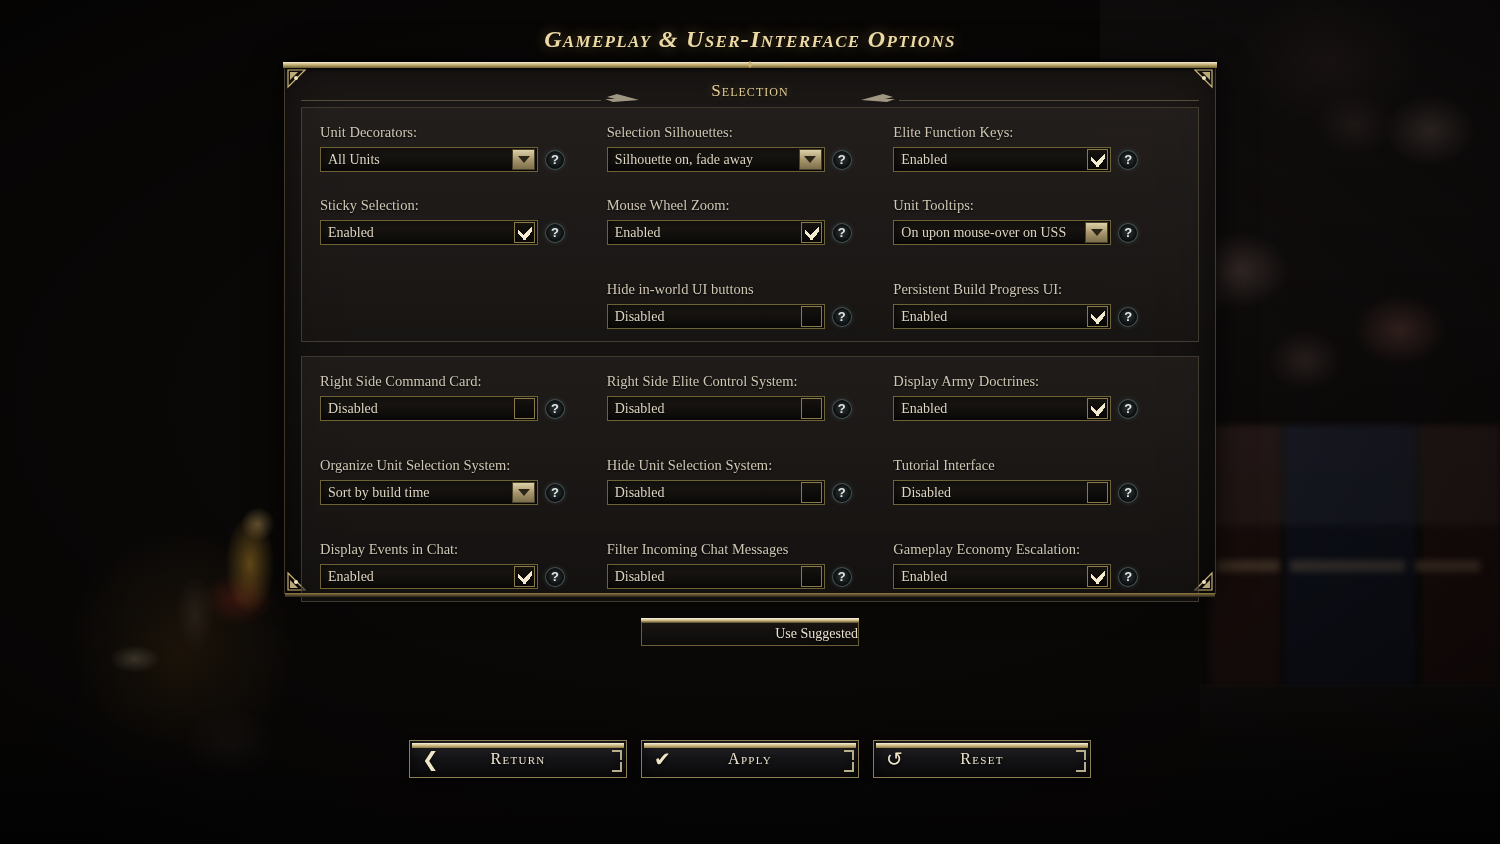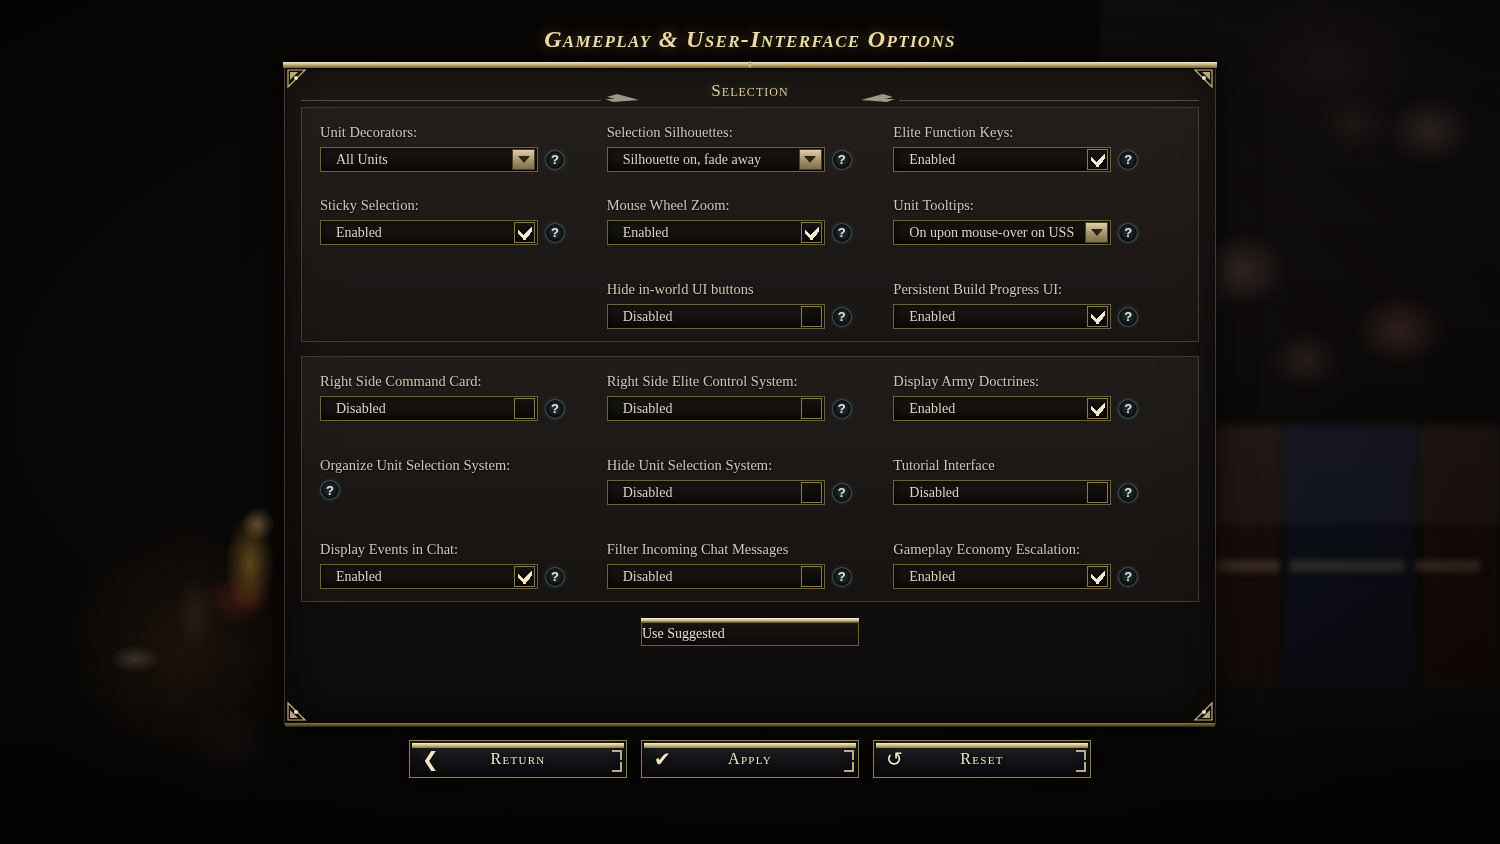--- a/index.html
+++ b/index.html
@@ -86,21 +86,21 @@
     background:linear-gradient(90deg, transparent, rgba(206,176,112,.85));
   }
   #title-rule .ln.r { left:270px; background:linear-gradient(90deg, rgba(206,176,112,.85), transparent); }
   #title-rule .aq {
     position:absolute; left:50%; top:0; transform:translateX(-50%);
     color:#cdb273; font-size:12px; line-height:13px;
   }
 
   
   #frame {
-    position:absolute; left:284px; top:66px; width:932px; height:658px;
+    position:absolute; left:284px; top:66px; width:932px; height:528px;
     background:
       linear-gradient(180deg, rgba(30,26,24,.96), rgba(14,12,11,.97));
     border:1px solid rgba(150,128,82,.35);
     box-shadow: 0 0 30px rgba(0,0,0,.8), inset 0 0 50px rgba(0,0,0,.6);
     z-index:4;
   }
   #frame::before {
     content:""; position:absolute; left:-2px; right:-2px; top:-5px; height:6px;
     background:linear-gradient(180deg,#f4ecd0,#b8a263 55%,#6d5f37);
     box-shadow:0 1px 4px rgba(0,0,0,.8);
@@ -150,21 +150,21 @@
   }
   .opt-ctrl { display:flex; align-items:center; gap:7px; }
   .field {
     position:relative; width:218px; height:25px;
     background:linear-gradient(180deg,#1b1814,#0d0b09);
     border:1px solid #6e6237;
     display:flex; align-items:center;
     box-shadow: inset 0 0 10px rgba(0,0,0,.8);
   }
   .field .val {
-    font-size:14px; color:#ded6c2; padding-left:15px;
+    font-size:14px; color:#ded6c2; padding-left:7px;
     white-space:nowrap; overflow:hidden; text-overflow:ellipsis;
     flex:1; text-shadow:0 1px 1px #000;
   }
   .ddbtn {
     width:23px; height:21px; margin-right:2px; flex:none;
     background:linear-gradient(180deg,#ddd0a6,#a4936a 55%,#7d6f4c);
     border:1px solid #4a412a;
     display:flex; align-items:center; justify-content:center;
   }
   .ddbtn i {
@@ -199,21 +199,21 @@
   .rowgap { height:25px; }
   .rowgap.big { height:36px; }
   .section-gap { height:14px; }
 
   
   .midbtns { display:flex; justify-content:center; gap:74px; margin-top:20px; }
   .midbtn {
     width:218px; height:24px; position:relative;
     background:linear-gradient(180deg,#181512,#0c0a09);
     border:1px solid #6b5f38;
-    display:flex; align-items:center; justify-content:flex-start;
+    display:flex; align-items:center; justify-content:flex-end;
   }
   .midbtn::before {
     content:""; position:absolute; left:-1px; right:-1px; top:-5px; height:4px;
     background:linear-gradient(180deg,#fbf6e2,#c6b179 70%,#7c6c41);
   }
   .midbtn span { font-size:14px; color:#e7e0cd; text-shadow:0 1px 2px #000; }
 
   
   #actions {
     position:absolute; left:0; right:0; top:740px;
@@ -462,20 +462,26 @@
             </div>
           </div>
         </div>
 
         <div class="rowgap big"></div>
 
         <div class="row">
           <div class="cell">
             <div class="opt-label">Organize Unit Selection System:</div>
             <div class="opt-ctrl">
+              <div class="field">
+                <span class="val">Sort by build time</span>
+                <span class="ddbtn">
+                    <i></i>
+                  </span>
+              </div>
               <div class="help">?</div>
             </div>
           </div>
           <div class="cell">
             <div class="opt-label">Hide Unit Selection System:</div>
             <div class="opt-ctrl">
               <div class="field">
                 <span class="val">Disabled</span>
                 <span class="cbox"></span>
               </div>

